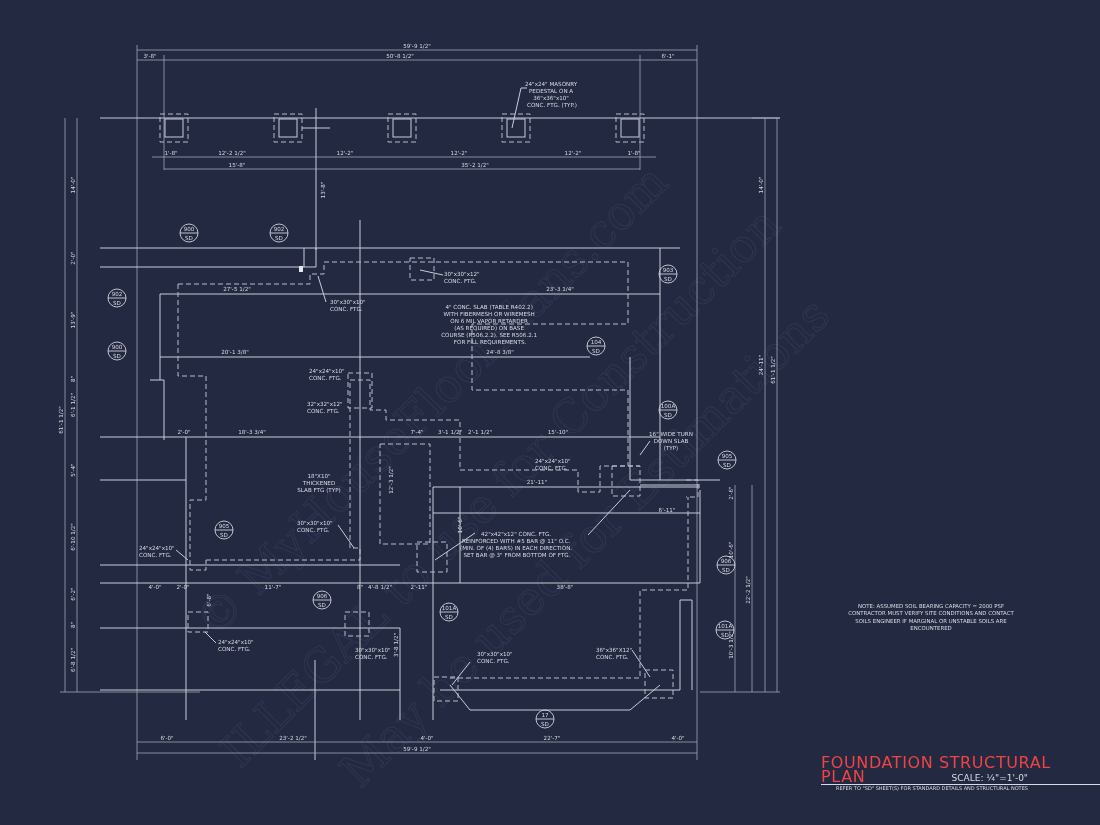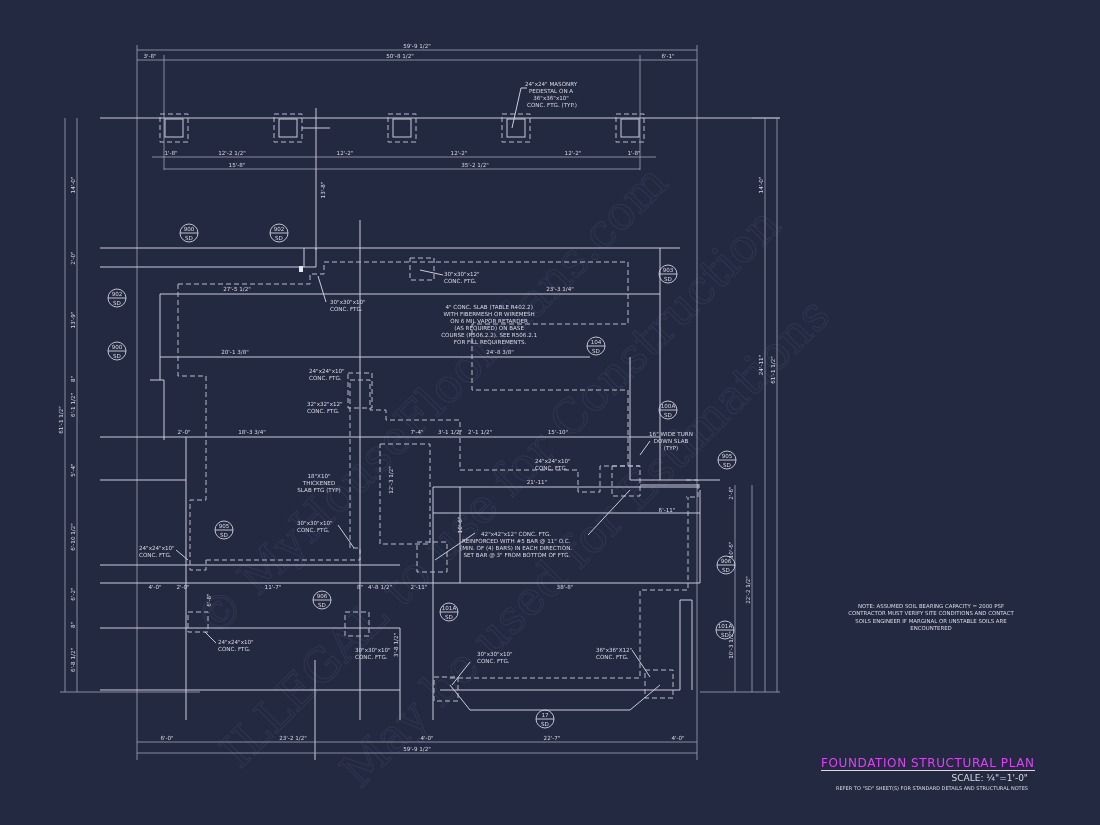--- a/index.html
+++ b/index.html
@@ -5,21 +5,21 @@
   html,body{margin:0;padding:0;background:#232940;}
   #sheet{position:relative;width:1100px;height:825px;background:#232940;overflow:hidden;font-family:"Liberation Sans",sans-serif;}
   svg{position:absolute;left:0;top:0;}
   .ln{stroke:#c9ccd8;stroke-width:1;fill:none;}
   .dsh{stroke:#b8bccb;stroke-width:1;fill:none;stroke-dasharray:5 3;}
   .dim{stroke:#9fa4b8;stroke-width:0.8;fill:none;}
   .t{fill:#d9dbe4;font-family:"DejaVu Sans",sans-serif;font-size:5.6px;}
   .tb{fill:#d9dbe4;font-family:"DejaVu Sans",sans-serif;font-size:5.6px;text-anchor:middle;}
   .bub{fill:none;stroke:#d0d3de;stroke-width:0.9;}
   .wm{fill:none;stroke:#3a4160;font-family:"DejaVu Serif",serif;font-size:46px;opacity:0.55;}
-  .title{position:absolute;left:821px;top:756px;color:#d946ef;font-family:"DejaVu Sans",sans-serif;font-size:12px;letter-spacing:0.6px;border-bottom:1px solid #d9dbe4;line-height:14px;}
+  .title{position:absolute;left:821px;top:756px;color:#ef4444;font-family:"DejaVu Sans",sans-serif;font-size:16px;letter-spacing:0.6px;border-bottom:1px solid #d9dbe4;line-height:14px;}
   .scale{position:absolute;right:72px;top:773px;color:#d9dbe4;font-family:"DejaVu Sans",sans-serif;font-size:9px;}
   .refer{position:absolute;right:72px;top:785px;color:#d9dbe4;font-family:"DejaVu Sans",sans-serif;font-size:5px;}
   .note{position:absolute;left:842px;top:603px;width:178px;color:#d9dbe4;font-family:"DejaVu Sans",sans-serif;font-size:5.4px;text-align:center;line-height:7.4px;}
 </style>
 </head>
 <body>
 
 <div id="sheet">
 <svg width="1100" height="825" viewBox="0 0 1100 825">
 

